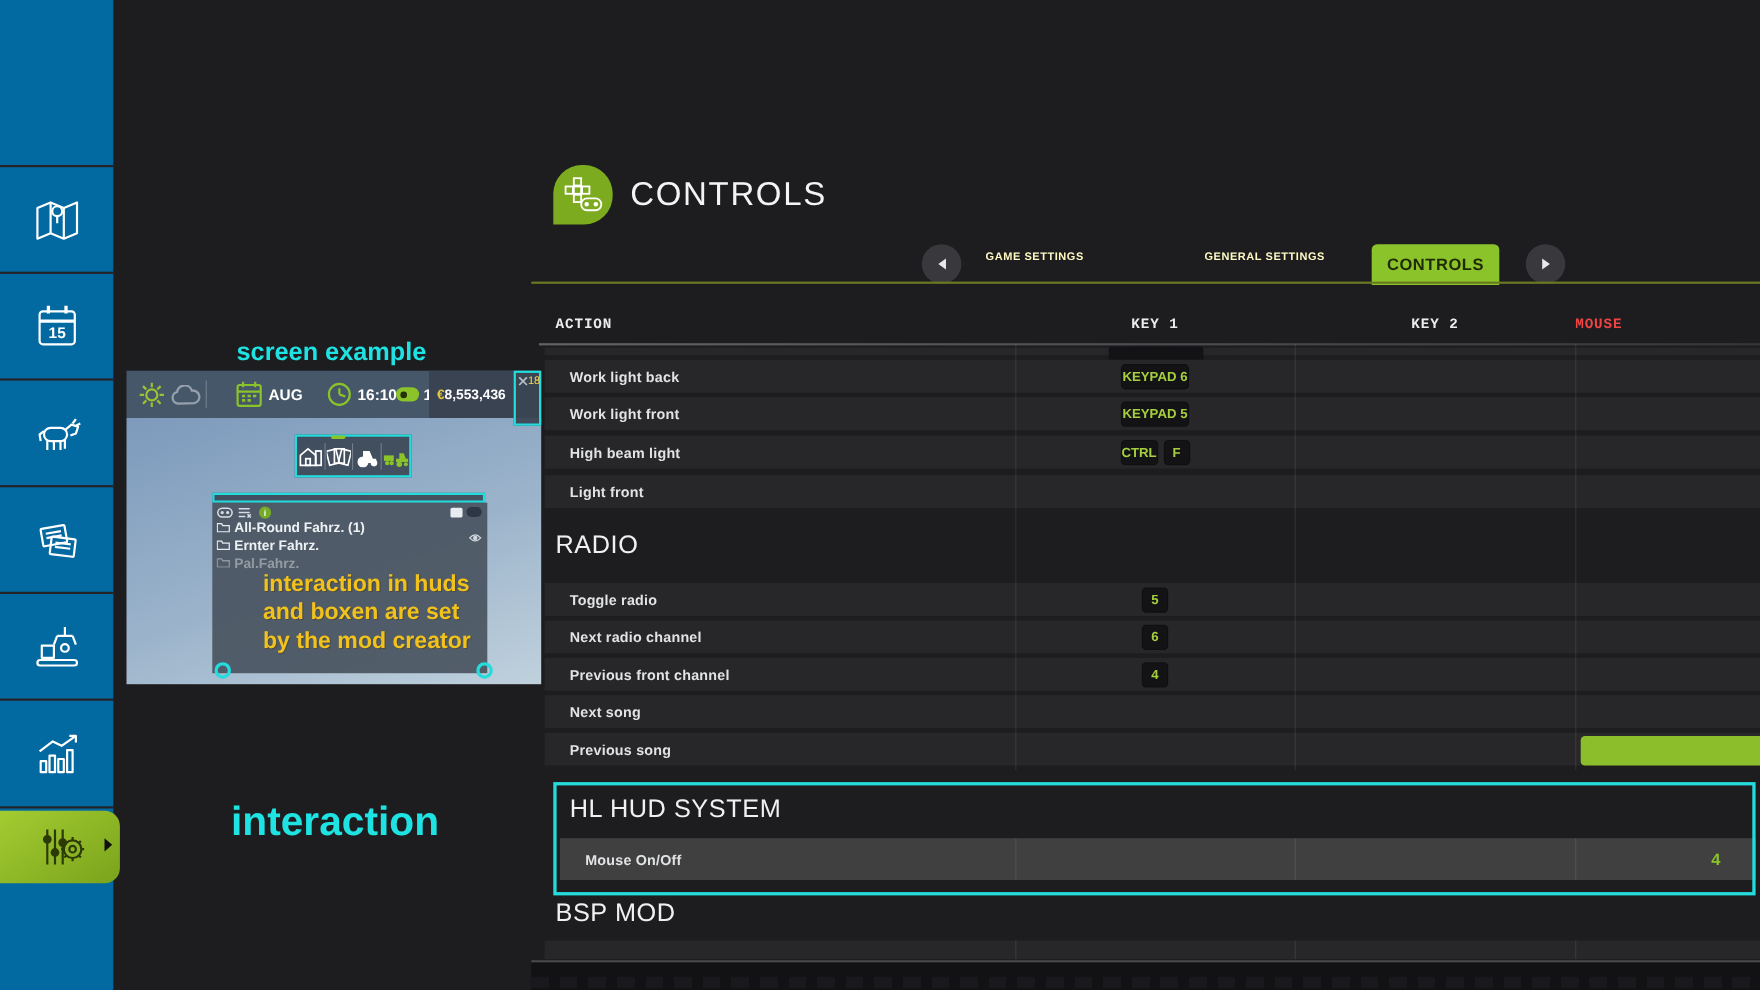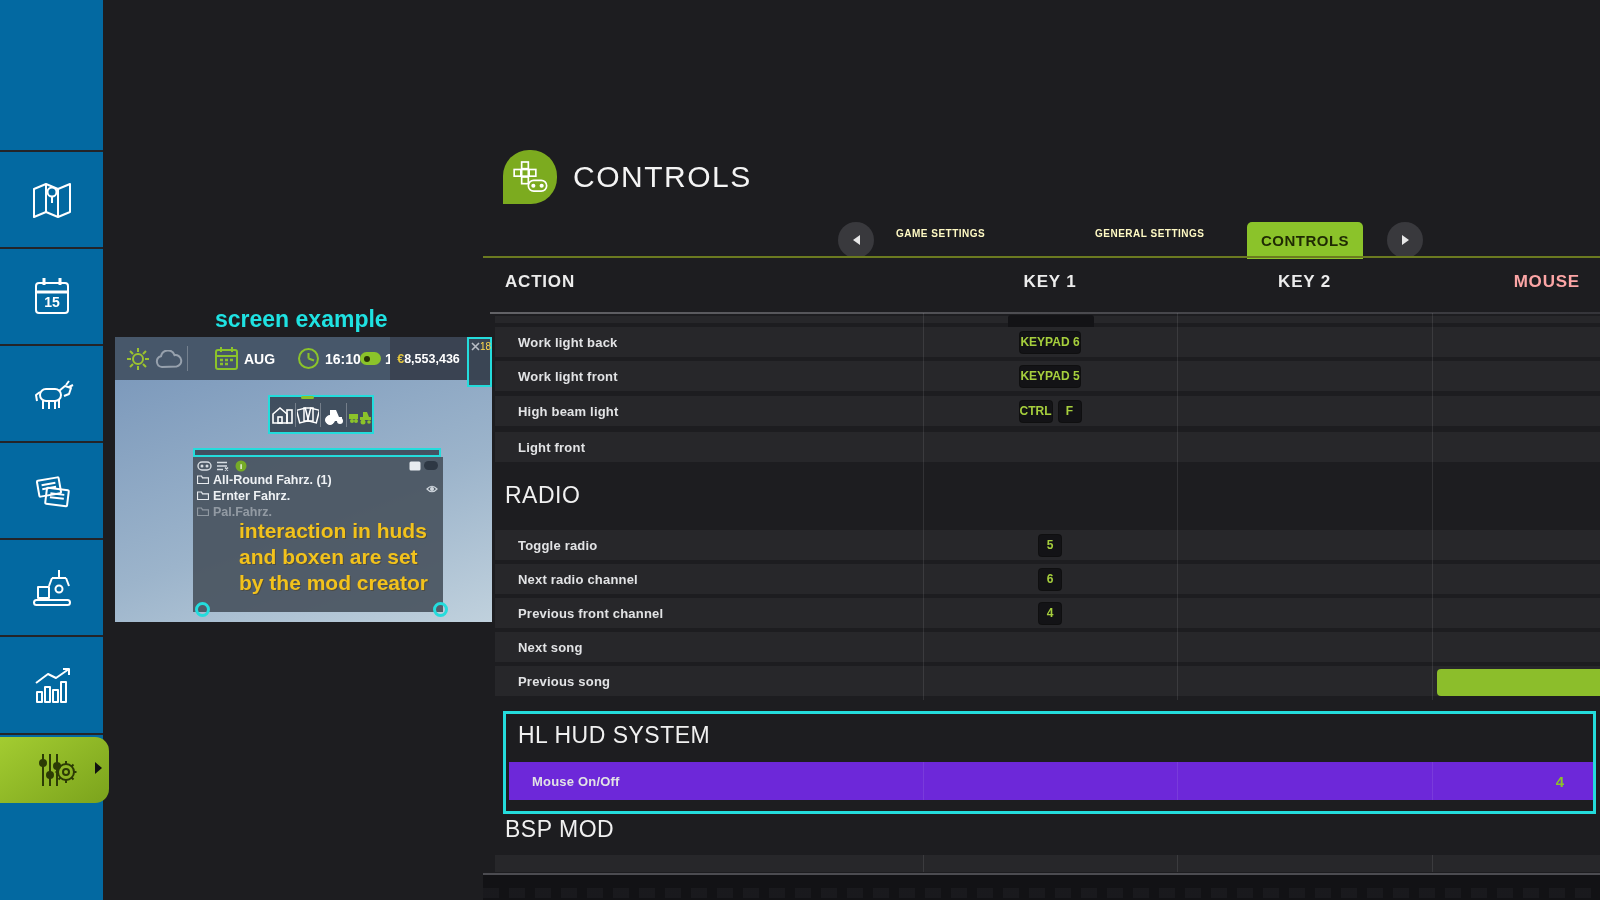--- a/index.html
+++ b/index.html
@@ -27,35 +27,35 @@
               display:flex;align-items:center;justify-content:center;}
   .tri-l{width:0;height:0;border-right:7px solid #e8e8e8;border-top:5px solid transparent;border-bottom:5px solid transparent;}
   .tri-r{width:0;height:0;border-left:7px solid #e8e8e8;border-top:5px solid transparent;border-bottom:5px solid transparent;}
   .tab{top:228px;height:20px;font-size:10px;font-weight:bold;color:#fef9c3;
        letter-spacing:.5px;text-align:left;}
   #tab-active{left:1247px;top:222px;width:116px;height:37px;background:#8bc32a;
               border-radius:5px 5px 0 0;color:#1f2a03;font-size:15px;font-weight:bold;
               letter-spacing:.5px;text-align:center;line-height:37px;}
   #tab-underline{left:483px;top:256px;width:1117px;height:2px;background:#6b7a20;}
   
-  .thead{top:272px;height:16px;font-size:17px;font-weight:bold;color:#ececec;letter-spacing:.8px;}
+  .thead{top:287px;height:16px;font-size:13px;font-weight:bold;color:#ececec;letter-spacing:.8px;font-family:Liberation Mono, monospace;}
   .trow{background:#27272a;height:30px;left:495px;width:1105px;}
   .act{position:absolute;left:23px;top:0;height:100%;display:flex;align-items:center;
        font-size:13px;font-weight:bold;color:#e2e3e5;letter-spacing:.2px;text-align:center;}
   .slot{position:absolute;top:0;height:100%;display:flex;align-items:center;justify-content:center;gap:7px;}
   .k1{left:428px;width:254px;} .k2{left:682px;width:255px;} .m{left:937px;width:168px;}
   .chip{height:21px;min-width:22px;padding:0 0;box-sizing:border-box;border-radius:3px;
         background:#131316;box-shadow:0 0 0 1px rgba(0,0,0,.6);color:#a6cf3d;
         font-size:12px;font-weight:bold;display:flex;align-items:center;justify-content:center;}
   .sect-title{font-size:23px;color:#f0f0f0;letter-spacing:.5px;}
   .vline{width:1px;background:rgba(235,235,245,.10);}
   .hline{height:2px;}
   #mbar{left:1437px;top:669px;width:163px;height:27px;background:#8cbe2b;border-radius:4px 0 0 4px;}
   #hl-box{left:503px;top:711px;width:1093px;height:103px;border:3px solid #24dcdc;box-sizing:border-box;}
-  #mrow{left:509px;top:762px;width:1087px;height:38px;background:#6d28d9;text-decoration:underline;} #mrow .m{left:923px;width:164px;justify-content:flex-end;padding-right:32px;box-sizing:border-box;}
+  #mrow{left:509px;top:762px;width:1087px;height:38px;background:#404040;text-decoration:underline;} #mrow .m{left:923px;width:164px;justify-content:flex-end;padding-right:32px;box-sizing:border-box;}
   .mouse-val{color:#8bc32a;font-size:15px;font-weight:bold;}
   #bottom-strip{left:495px;top:855px;width:1105px;height:17px;background:#27272a;}
   #bottom-dark{left:483px;top:875px;width:1117px;height:25px;background:#121215;}
   #bottom-tex{left:483px;top:888px;width:1117px;height:10px;opacity:.8;
               background:repeating-linear-gradient(90deg,#1b1b1f 0 16px,#121215 16px 26px);}
   
   .cyan-note{color:#1fe2e2;font-weight:bold;}
   
   #shot{left:115px;top:337px;width:377px;height:285px;}
   #shot-topbar{left:0;top:0;width:377px;height:43px;background:#47576a;}
@@ -186,21 +186,21 @@
   <div class="tab abs" style="left:1095px;width:180px">GENERAL SETTINGS</div>
   <div id="tab-active" class="abs">CONTROLS</div>
   <div class="tab-circle abs" style="left:1387px">
     <div class="tri-r"></div>
   </div>
   <div id="tab-underline" class="abs"></div>
 
   <div class="thead abs" style="left:505px">ACTION</div>
   <div class="thead abs" style="left:923px;width:254px;text-align:center">KEY 1</div>
   <div class="thead abs" style="left:1177px;width:255px;text-align:center">KEY 2</div>
-  <div class="thead abs" style="left:1432px;width:148px;text-align:right;color:#fca5a5">MOUSE</div>
+  <div class="thead abs" style="left:1432px;width:148px;text-align:left;color:#ef4444">MOUSE</div>
 
   <div class="hline abs" style="left:490px;top:312px;width:1110px;background:linear-gradient(90deg,#636367,#35353a)"></div>
 
   <div class="abs" style="left:495px;top:316px;width:1105px;height:7px;background:#27272a"></div>
   <div class="abs" style="left:1008px;top:315px;width:86px;height:16px;background:#131316;border-radius:3px"></div>
 
   <div class="trow abs" style="top:327px">
     <div class="act">Work light back</div>
     <div class="slot k1">
       <span class="chip">KEYPAD 6</span>
@@ -291,20 +291,21 @@
   <div id="bottom-strip" class="abs">
     <div class="vline" style="position:absolute;left:428px;top:0;height:17px"></div>
     <div class="vline" style="position:absolute;left:682px;top:0;height:17px"></div>
     <div class="vline" style="position:absolute;left:937px;top:0;height:17px"></div>
   </div>
   <div class="hline abs" style="left:483px;top:873px;width:1117px;background:#4c4c51"></div>
   <div id="bottom-dark" class="abs"></div>
   <div id="bottom-tex" class="abs"></div>
 
   <div class="cyan-note abs" style="left:215px;top:306px;font-size:23px">screen example</div>
+  <div class="cyan-note abs" style="left:210px;top:726px;font-size:37px">interaction</div>
 
   <div id="shot" class="abs">
     <div id="shot-sky" class="abs"></div>
     <div id="shot-topbar" class="abs">
       <svg class="abs" style="left:10px;top:9px" width="26" height="26" viewBox="0 0 26 26" fill="none" stroke="#9cc32f" stroke-width="2">
         <circle cx="13" cy="13" r="5"></circle>
         <path d="M13 2 v4 M13 20 v4 M2 13 h4 M20 13 h4 M5 5 l3 3 M18 18 l3 3 M21 5 l-3 3 M8 18 l-3 3"></path>
       </svg>
       <svg class="abs" style="left:40px;top:13px" width="28" height="19" viewBox="0 0 28 19" fill="none" stroke="#97a1ad" stroke-width="2">
         <path d="M7 17 a5.5 5.5 0 0 1 -1 -10.8 a7 7 0 0 1 13.5 -1 a5.5 5.5 0 0 1 2 11.3 z"></path>

